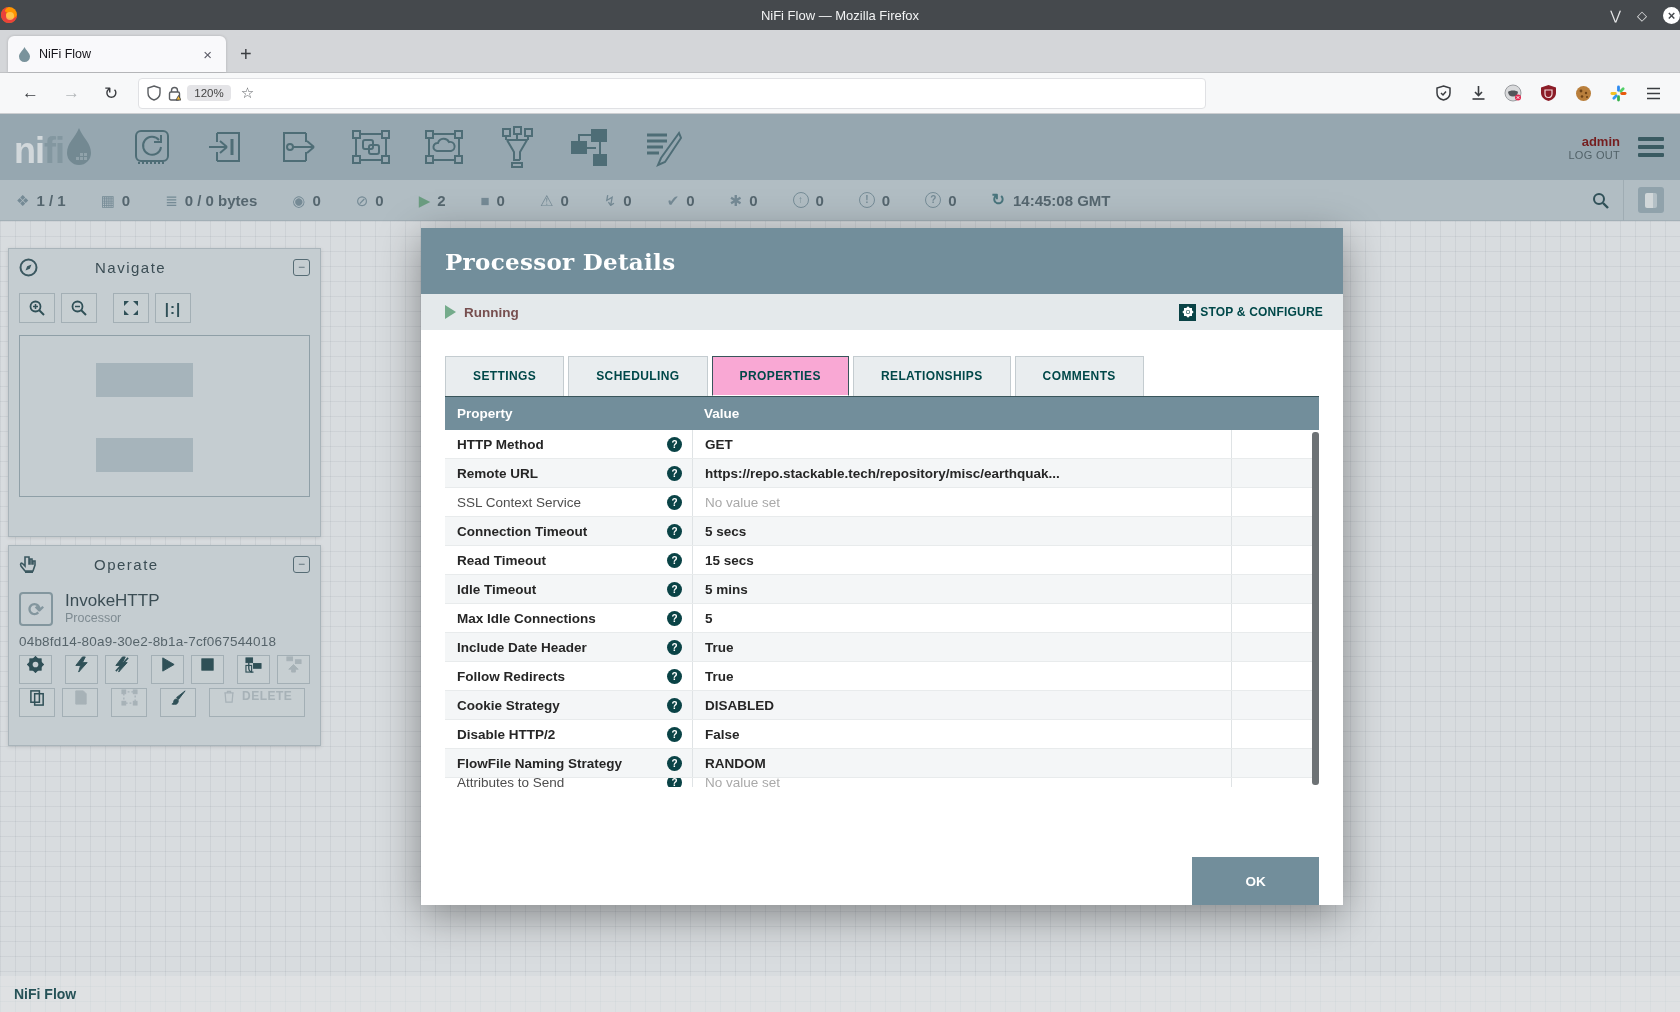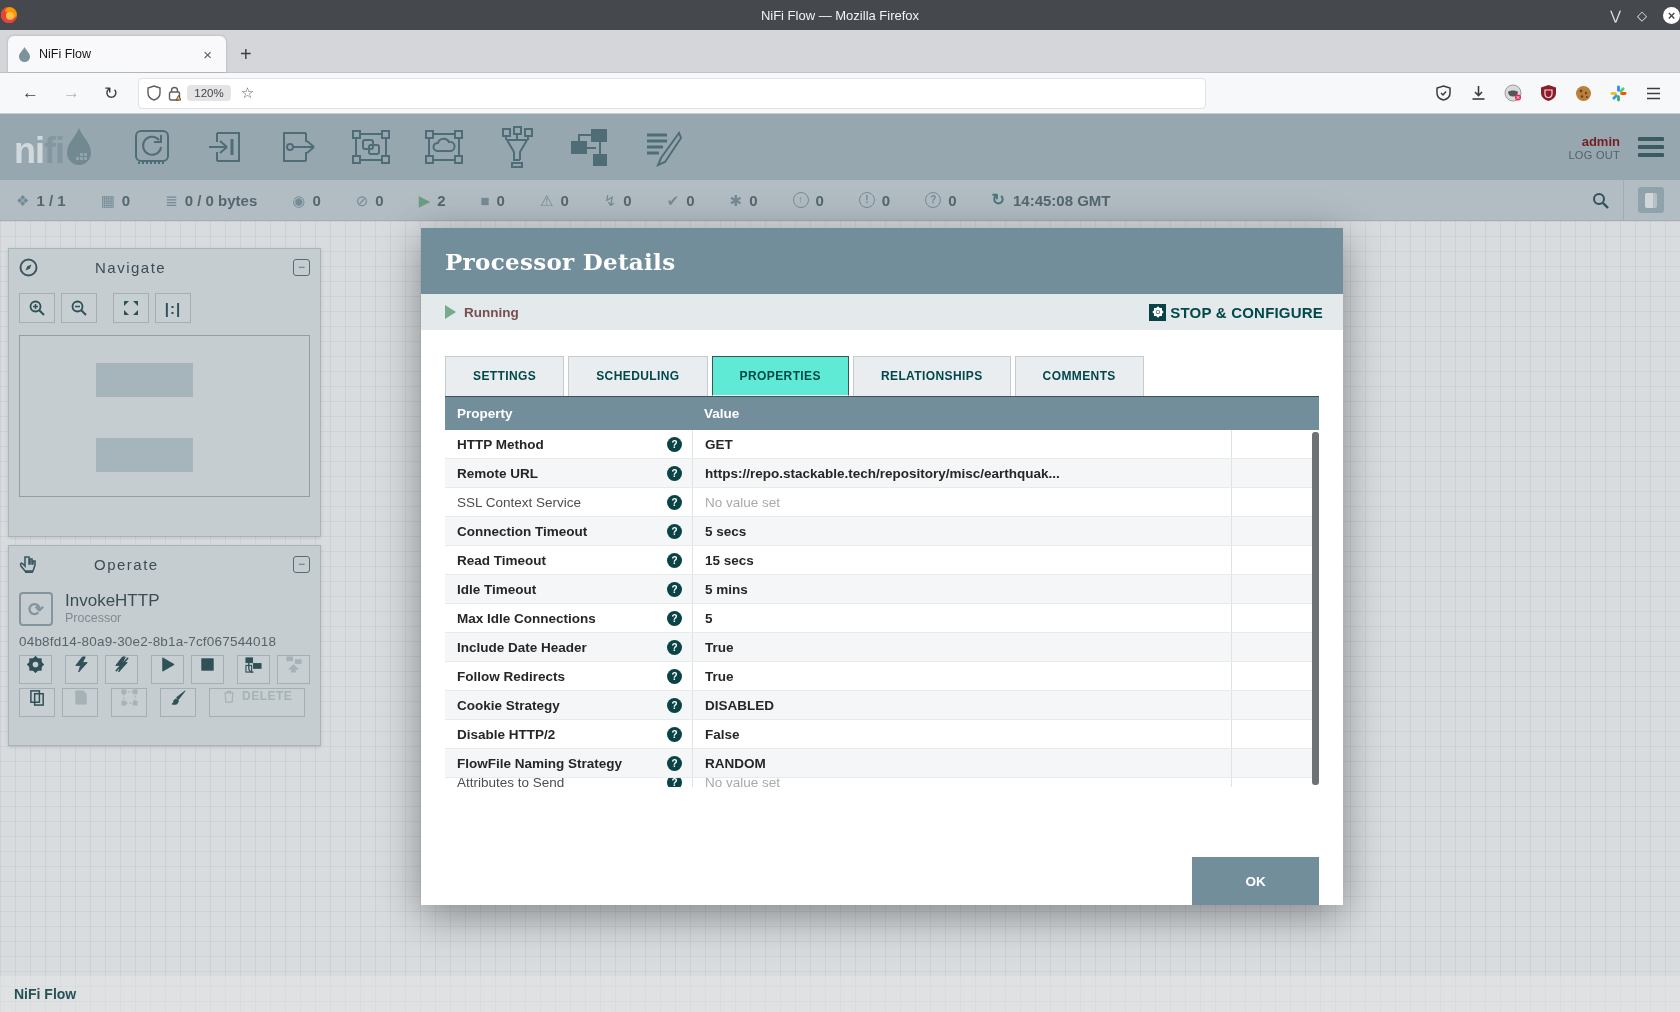--- a/index.html
+++ b/index.html
@@ -108,29 +108,29 @@
   .breadcrumb { line-height:36px; padding-left:14px; font-size:14px; font-weight:bold; color:#27575c; }
 
   
   .dialog { position:absolute; left:374px; top:114px; width:922px; height:677px; background:#fff;
     z-index:10; box-shadow:0 10px 40px rgba(0,0,0,0.4);margin-left:47px; }
   .dlg-header { height:66px; background:#728e9b; display:flex; align-items:center; padding:0 24px; }
   .dlg-title { font-family:"DejaVu Serif", serif; font-weight:bold; font-size:23px; color:#fff; letter-spacing:0.3px; }
   .dlg-status { height:36px; background:#e4e9eb; display:flex; align-items:center; padding:0 20px 0 24px; }
   .run-tri { width:0; height:0; border-left:11px solid #74ab8b; border-top:7px solid transparent; border-bottom:7px solid transparent; margin-right:8px; }
   .run-label { font-size:13.5px; font-weight:bold; color:#774f4f; }
-  .dlg-action { margin-left:auto; display:flex; align-items:center; gap:4px; font-size:15px; font-weight:bold; color:#004849; letter-spacing:0.2px; }
+  .dlg-action { margin-left:auto; display:flex; align-items:center; gap:4px; font-size:12px; font-weight:bold; color:#004849; letter-spacing:0.2px; }
   .gear-box { width:17px; height:17px; background:#0a4346; color:#fff; display:flex; align-items:center; justify-content:center; }
   .gear-box svg { width:12px; height:12px; fill:#fff; }
   .dlg-body { position:absolute; top:102px; left:24px; right:24px; bottom:0; }
 
   .tabs { display:flex; margin-top:26px; border-bottom:1px solid #39555b; }
   .dtab { height:40px; line-height:38px; padding:0 27px; background:#e9edef; border:1px solid #c4ccd0;
     border-bottom:none; margin-right:4px; font-size:12px; font-weight:bold; color:#004849; letter-spacing:0.4px; }
-  .dtab.active { background:#5eead4; border:1px solid #39555b; border-bottom:1px solid #fff; margin-bottom:-1px; position:relative; }
+  .dtab.active { background:#f9a8d4; border:1px solid #39555b; border-bottom:1px solid #fff; margin-bottom:-1px; position:relative; }
 
   .required-note { margin:19px 0 13px; font-size:13.5px; font-weight:bold; color:#262626; }
 
   .prop-table { position:relative; }
   .pt-head { height:33px; background:#728e9b; display:flex; align-items:center; color:#fff; font-weight:bold; font-size:13.5px; }
   .pt-col-prop { flex:0 0 247px; padding-left:12px; }
   .pt-col-val { flex:1; padding-left:12px; }
   .pt-col-extra { flex:0 0 88px; }
   .prow { height:29px; display:flex; align-items:stretch; border-bottom:1px solid #e8ebec; background:#fff; }
   .prow.alt { background:#f4f6f7;justify-content:space-between; }

